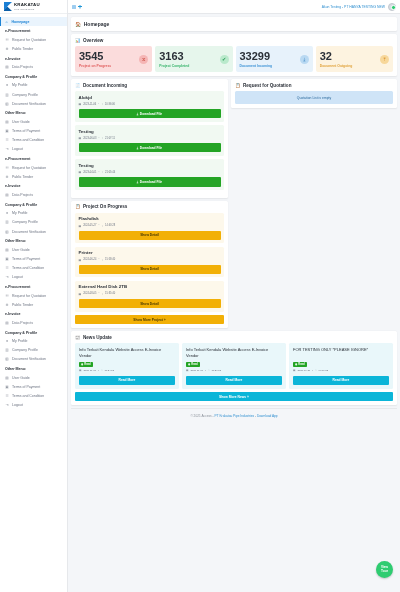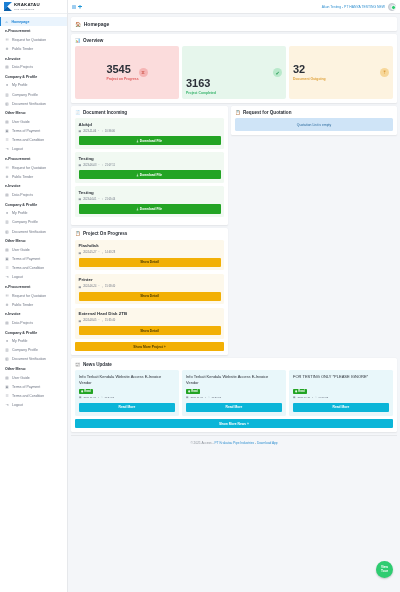--- a/index.html
+++ b/index.html
@@ -103,26 +103,26 @@
     display: flex; align-items: center; justify-content: space-between;
     min-height: 26px;
   }
   .stat-num { font-size: 11px; font-weight: bold; line-height: 1; }
   .stat-lbl { font-size: 3.4px; font-weight: bold; margin-top: 2px; }
   .stat-ic {
     width: 9px; height: 9px; border-radius: 50%;
     display: flex; align-items: center; justify-content: center;
     font-size: 5px; color: #fff; flex: 0 0 9px;
   }
-  .stat.red { background: #fbdcdc; justify-content: center; }
+  .stat.red { background: #fbdcdc; }
   .stat.red .stat-num { color: #2b3038; }
   .stat.red .stat-lbl { color: #e05b5b; }
   .stat.red .stat-ic { background: #f5b5b5; color: #c0392b; }
   .stat.green { background: #e6f6ec; }
-  .stat.green .stat-num { color: #2b3038; margin-top: 28px; }
+  .stat.green .stat-num { color: #2b3038; }
   .stat.green .stat-lbl { color: #35b36a; }
   .stat.green .stat-ic { background: #b9e9cb; color: #2e9e5b; }
   .stat.blue { background: #e7f2fb; }
   .stat.blue .stat-num { color: #2b3038; }
   .stat.blue .stat-lbl { color: #3d93d6; }
   .stat.blue .stat-ic { background: #b9d9f2; color: #2477b8; }
   .stat.orange { background: #fdf3e0; align-items: center; }
   .stat.orange .stat-num { color: #2b3038; }
   .stat.orange .stat-lbl { color: #e0a23b; }
   .stat.orange .stat-ic { background: #f7d79a; color: #d3881f; }
@@ -382,20 +382,27 @@
                   <div class="stat-lbl">Project on Progress</div>
                 </div>
                 <div class="stat-ic">⧖</div>
               </div>
               <div class="stat green">
                 <div>
                   <div class="stat-num">3163</div>
                   <div class="stat-lbl">Project Completed</div>
                 </div>
                 <div class="stat-ic">✔</div>
+              </div>
+              <div class="stat blue">
+                <div>
+                  <div class="stat-num">33299</div>
+                  <div class="stat-lbl">Document Incoming</div>
+                </div>
+                <div class="stat-ic">⤓</div>
               </div>
               <div class="stat orange">
                 <div>
                   <div class="stat-num">32</div>
                   <div class="stat-lbl">Document Outgoing</div>
                 </div>
                 <div class="stat-ic">⤒</div>
               </div>
             </div>
         </div>

